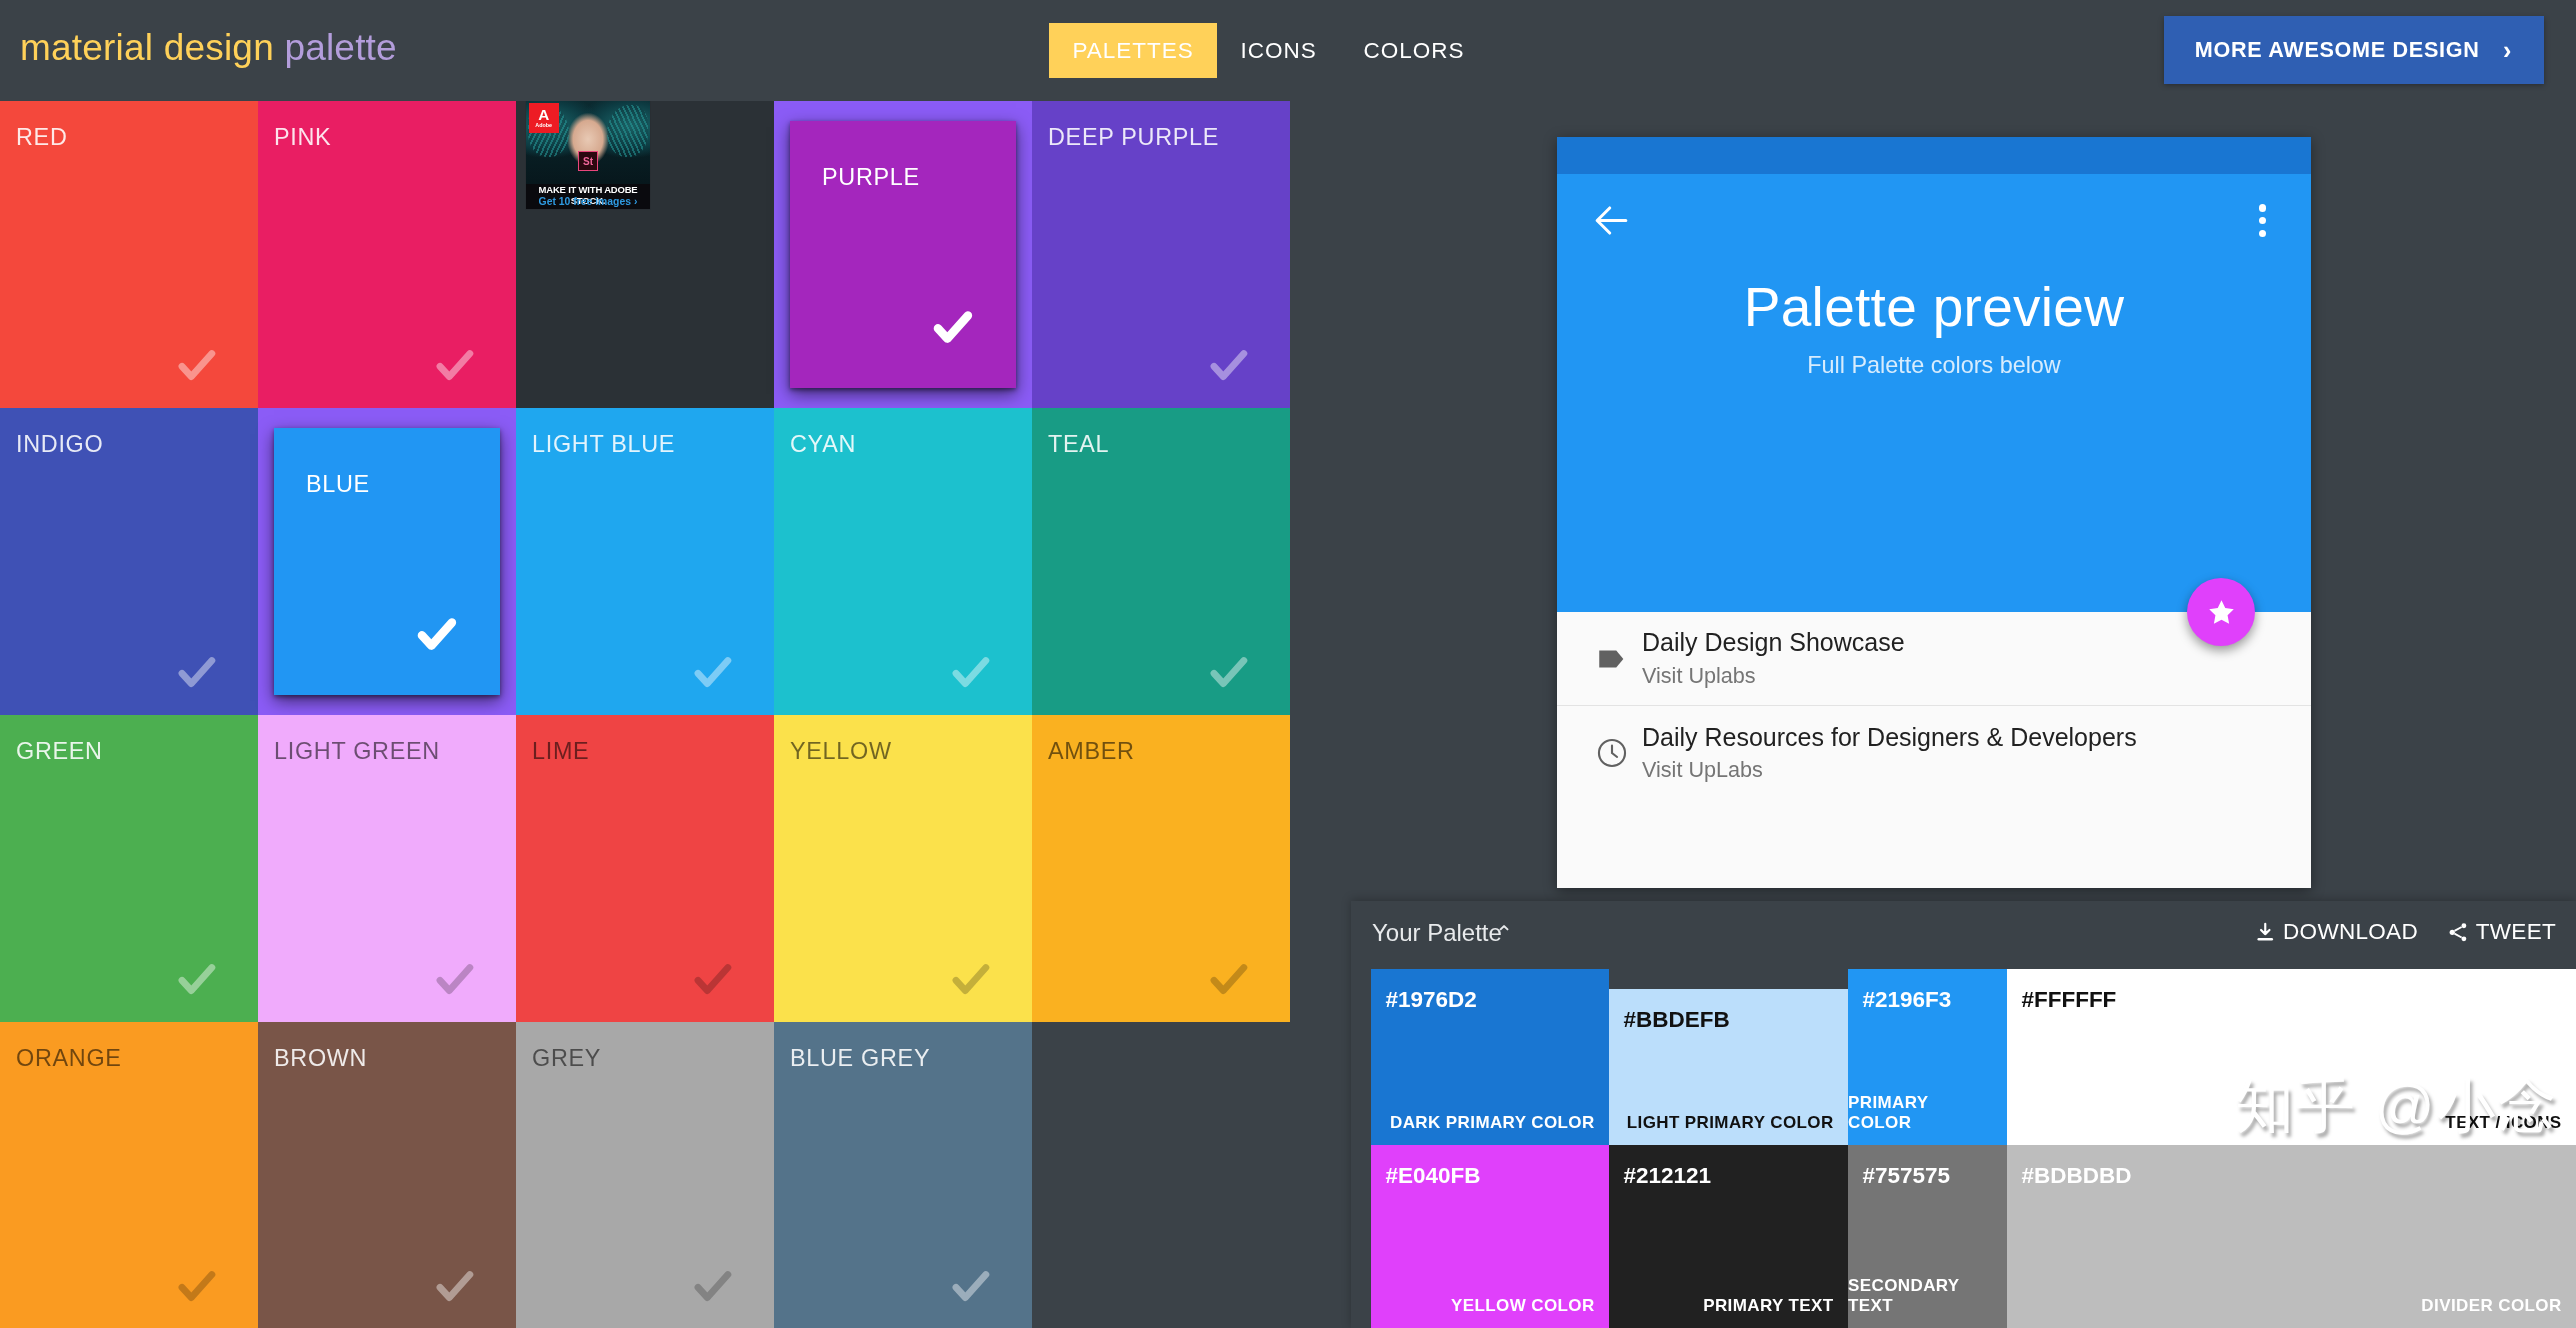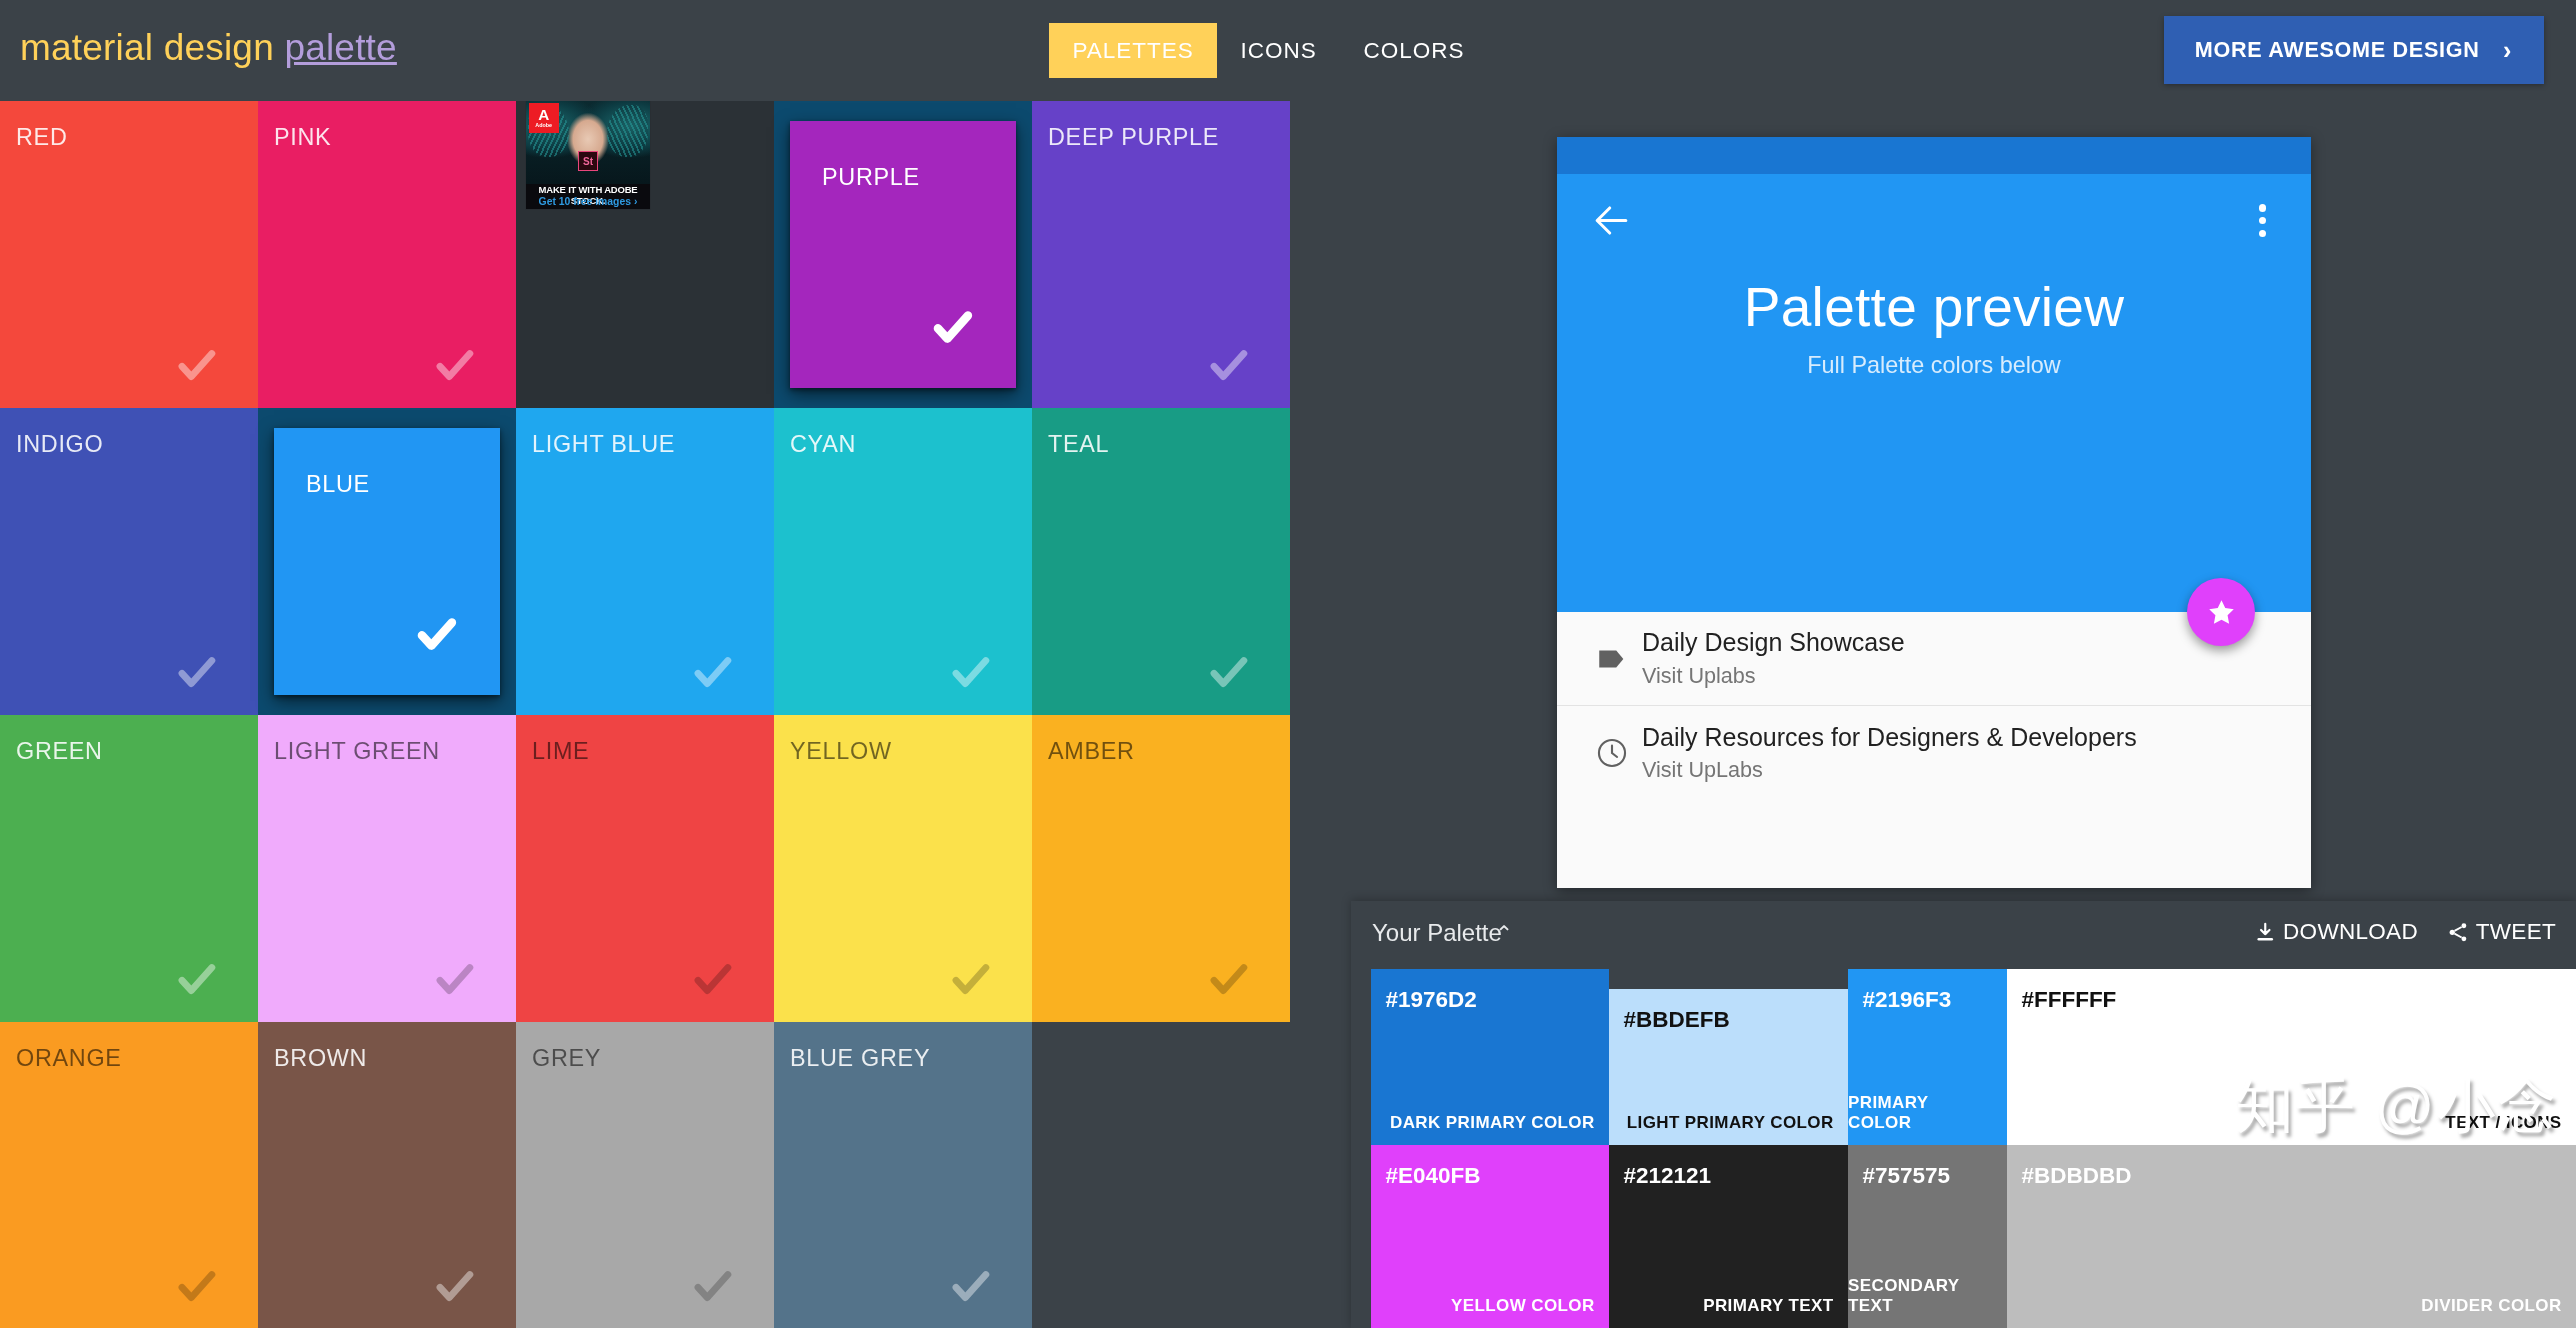--- a/index.html
+++ b/index.html
@@ -14,21 +14,21 @@
   
   .header {
     position: absolute; left: 0; top: 0; width: 2576px; height: 101px;
     background: #3b4248; z-index: 40;
   }
   .brand {
     position: absolute; left: 20px; top: 27px;
     font-size: 37px; letter-spacing: 0.2px; white-space: nowrap;
   }
   .brand .b1 { color: #FFD159; }
-  .brand .b2 { color: #B39DDB; text-decoration: underline; }
+  .brand .b2 { color: #B39DDB; }
 
   .nav { position: absolute; left: 1049px; top: 23.4px; display: flex; align-items: center; gap: 0px; }
   .nav-item {
     font-size: 22.5px; color: #ffffff; letter-spacing: 1px;
     padding: 14.4px 23.4px; cursor: pointer; white-space: nowrap;
   }
   .nav-item.active { background: #FFD159; color: #ffffff; }
 
   .cta {
     position: absolute; right: 32px; top: 16px;
@@ -63,21 +63,21 @@
   .swatch.darktext .label { color: rgba(0,0,0,.55); }
   .swatch .tick {
     position: absolute; right: 41px; bottom: 21.6px;
     width: 41px; height: 41px;
   }
   .swatch .tick svg { width: 100%; height: 100%; display: block; }
   .swatch .tick path { stroke: rgba(255,255,255,.42); stroke-width: 4; fill: none; }
   .swatch.darktick .tick path { stroke: rgba(0,0,0,.22); }
 
   
-  .swatch.raised { background: #0c4a6e; }
+  .swatch.raised { background: #8b5cf6; }
   .swatch.raised .inner {
     inset: 20px 16px 20px 16px;
     box-shadow: 0 6.3px 16px rgba(0,0,0,.55), 0 1.8px 4.5px rgba(0,0,0,.45);
   }
   .swatch.raised .label { left: 32px; top: 43px; color: #ffffff; }
   .swatch.raised .tick { right: 43px; bottom: 40px; }
   .swatch.raised .tick path { stroke: #ffffff; stroke-width: 5; }
 
   
   .swatch.adslot { background: #2b3136; }

